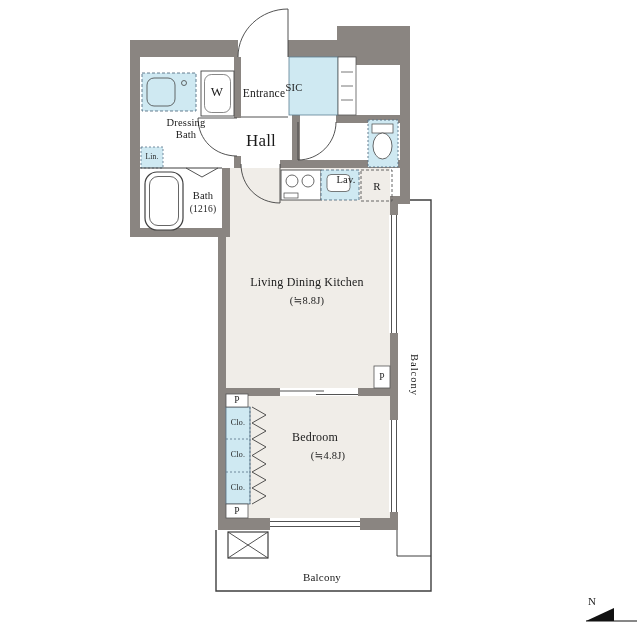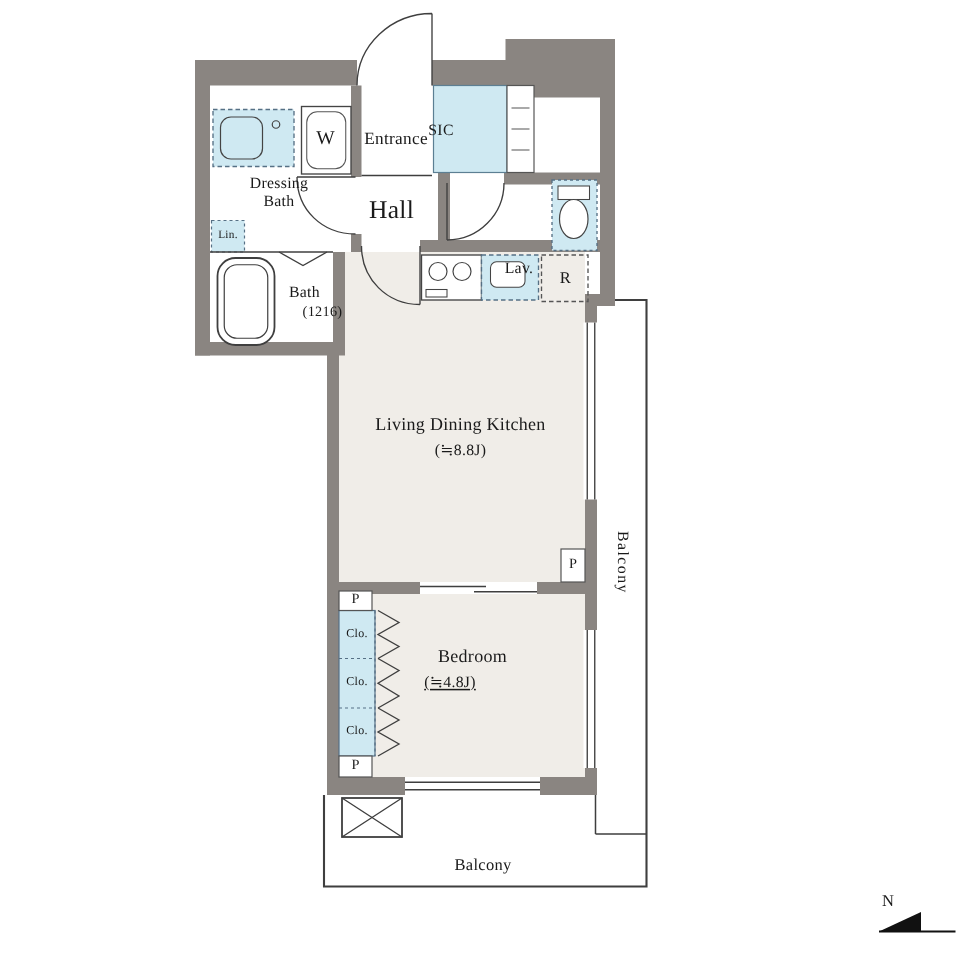--- a/index.html
+++ b/index.html
@@ -144,29 +144,29 @@
 
   <div class="lbl" style="left:264px; top:93px; font-size:11.5px;text-align:center;">Entrance</div>
   <div class="lbl" style="left:294px; top:88px; font-size:10.5px;">SIC</div>
   <div class="lbl" style="left:217px; top:92px; font-size:13px;">W</div>
   <div class="lbl" style="left:186px; top:123px; font-size:10.5px;">Dressing</div>
   <div class="lbl" style="left:186px; top:135px; font-size:10.5px;">Bath</div>
   <div class="lbl" style="left:261px; top:141px; font-size:17px;">Hall</div>
   <div class="lbl" style="left:346px; top:140px; font-size:10.5px;margin-top:40px;">Lav.</div>
   <div class="lbl" style="left:152px; top:157px; font-size:7.5px;">Lin.</div>
   <div class="lbl" style="left:203px; top:196px; font-size:10.5px;">Bath</div>
-  <div class="lbl" style="left:203px; top:209px; font-size:9.5px;padding-left:24px;">(1216)</div>
+  <div class="lbl" style="left:203px; top:209px; font-size:9.5px;">(1216)</div>
   <div class="lbl" style="left:377px; top:186px; font-size:11px;">R</div>
   <div class="lbl" style="left:307px; top:283px; font-size:12px;">Living Dining Kitchen</div>
   <div class="lbl" style="left:307px; top:301px; font-size:10.5px;">(≒8.8J)</div>
   <div class="lbl" style="left:382px; top:377px; font-size:9.5px;">P</div>
   <div class="lbl" style="left:237px; top:400px; font-size:9.5px;">P</div>
   <div class="lbl" style="left:237px; top:511px; font-size:9.5px;">P</div>
   <div class="lbl" style="left:238px; top:423px; font-size:8px;">Clo.</div>
   <div class="lbl" style="left:238px; top:455px; font-size:8px;">Clo.</div>
   <div class="lbl" style="left:238px; top:488px; font-size:8px;">Clo.</div>
   <div class="lbl" style="left:315px; top:438px; font-size:12px;text-align:center;">Bedroom</div>
-  <div class="lbl" style="left:300px; top:456px; font-size:10.5px;text-decoration:underline;">(≒4.8J)</div>
+  <div class="lbl" style="left:328px; top:456px; font-size:10.5px;">(≒4.8J)</div>
   <div class="lbl v" style="left:414px; top:375px; font-size:10.5px;">Balcony</div>
   <div class="lbl" style="left:322px; top:577px; font-size:11px;">Balcony</div>
   <div class="lbl" style="left:592px; top:601px; font-size:11px;">N</div>
 
 </div>
 
 </body></html>

